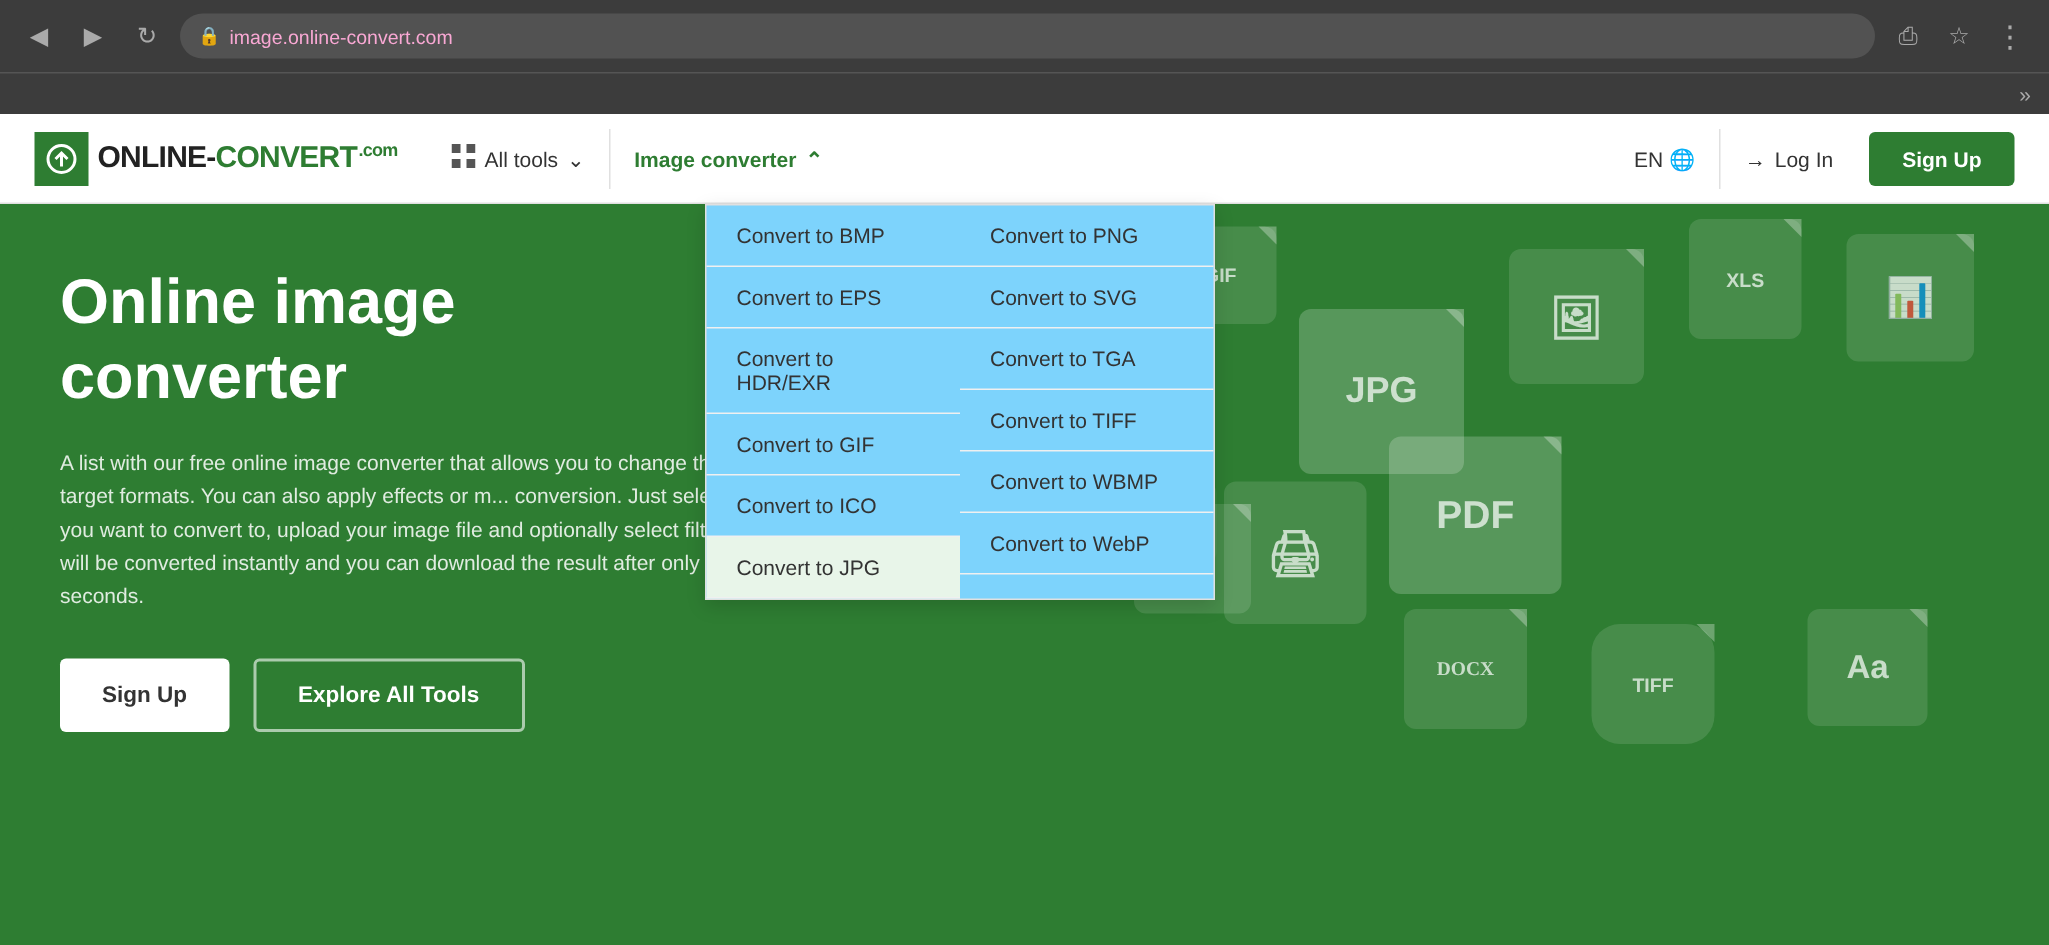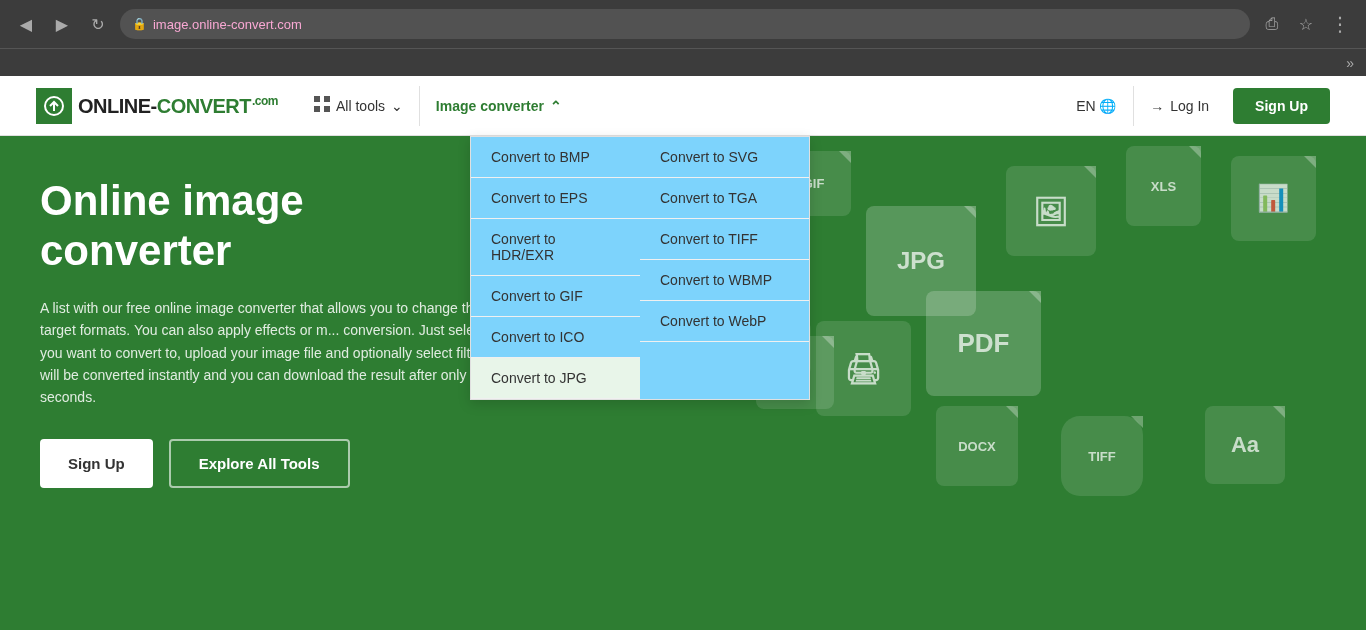--- a/index.html
+++ b/index.html
@@ -71,21 +71,21 @@
       overflow: hidden;
       position: relative;
     }
 
     
     .top-nav {
       background: #fff;
       height: 60px;
       display: flex;
       align-items: center;
-      padding: 0 36px;
+      padding: 0 23px;
       gap: 0;
       border-bottom: 1px solid #e0e0e0;
       position: relative;
       z-index: 200;
     }
     .logo-area {
       display: flex;
       align-items: center;
       margin-right: 20px;
     }
@@ -268,21 +268,21 @@
     }
 
     .file-icon.jpg { width: 100px; height: 100px; font-size: 22px; top: 80px; left: 90px; background: rgba(255,255,255,0.18); }
     .file-icon.gif { width: 70px; height: 70px; font-size: 14px; top: 20px; left: 0px; }
     .file-icon.img { width: 90px; height: 90px; font-size: 20px; top: 40px; left: 200px; }
     .file-icon.xls { width: 75px; height: 80px; font-size: 14px; top: 20px; left: 340px; }
     .file-icon.chart { width: 80px; height: 80px; font-size: 20px; top: 30px; left: 460px; }
     .file-icon.png { width: 70px; height: 70px; font-size: 14px; top: 190px; left: -20px; }
     .file-icon.pdf { width: 110px; height: 100px; font-size: 24px; top: 155px; left: 160px; }
     .file-icon.green-block { width: 100px; height: 100px; font-size: 20px; top: 170px; left: -10px; }
-    .file-icon.docx { width: 80px; height: 80px; font-size: 13px; top: 265px; left: 160px; }
+    .file-icon.docx { width: 80px; height: 80px; font-size: 13px; top: 265px; left: 160px; font-family: Liberation Serif, serif; }
     .file-icon.tiff { width: 80px; height: 80px; font-size: 13px; top: 280px; left: 290px; }
     .file-icon.font { width: 75px; height: 75px; font-size: 20px; top: 270px; left: 420px; }
     .file-icon.printer { width: 90px; height: 90px; font-size: 28px; top: 180px; left: 60px; }
 
     .file-corner {
       position: absolute;
       top: 0; right: 0;
       width: 0; height: 0;
       border-style: solid;
       border-width: 0 12px 12px 0;
@@ -368,20 +368,21 @@
     <div>
       <a class="dropdown-item">Convert to BMP</a>
       <a class="dropdown-item">Convert to EPS</a>
       <a class="dropdown-item">Convert to HDR/EXR</a>
       <a class="dropdown-item">Convert to GIF</a>
       <a class="dropdown-item">Convert to ICO</a>
       <a class="dropdown-item active">Convert to JPG</a>
     </div>
 
     <div>
+      <a class="dropdown-item">Convert to PNG</a>
       <a class="dropdown-item">Convert to SVG</a>
       <a class="dropdown-item">Convert to TGA</a>
       <a class="dropdown-item">Convert to TIFF</a>
       <a class="dropdown-item">Convert to WBMP</a>
       <a class="dropdown-item">Convert to WebP</a>
     </div>
   </div>
 
   <div class="hero">
     <div class="hero-content">

